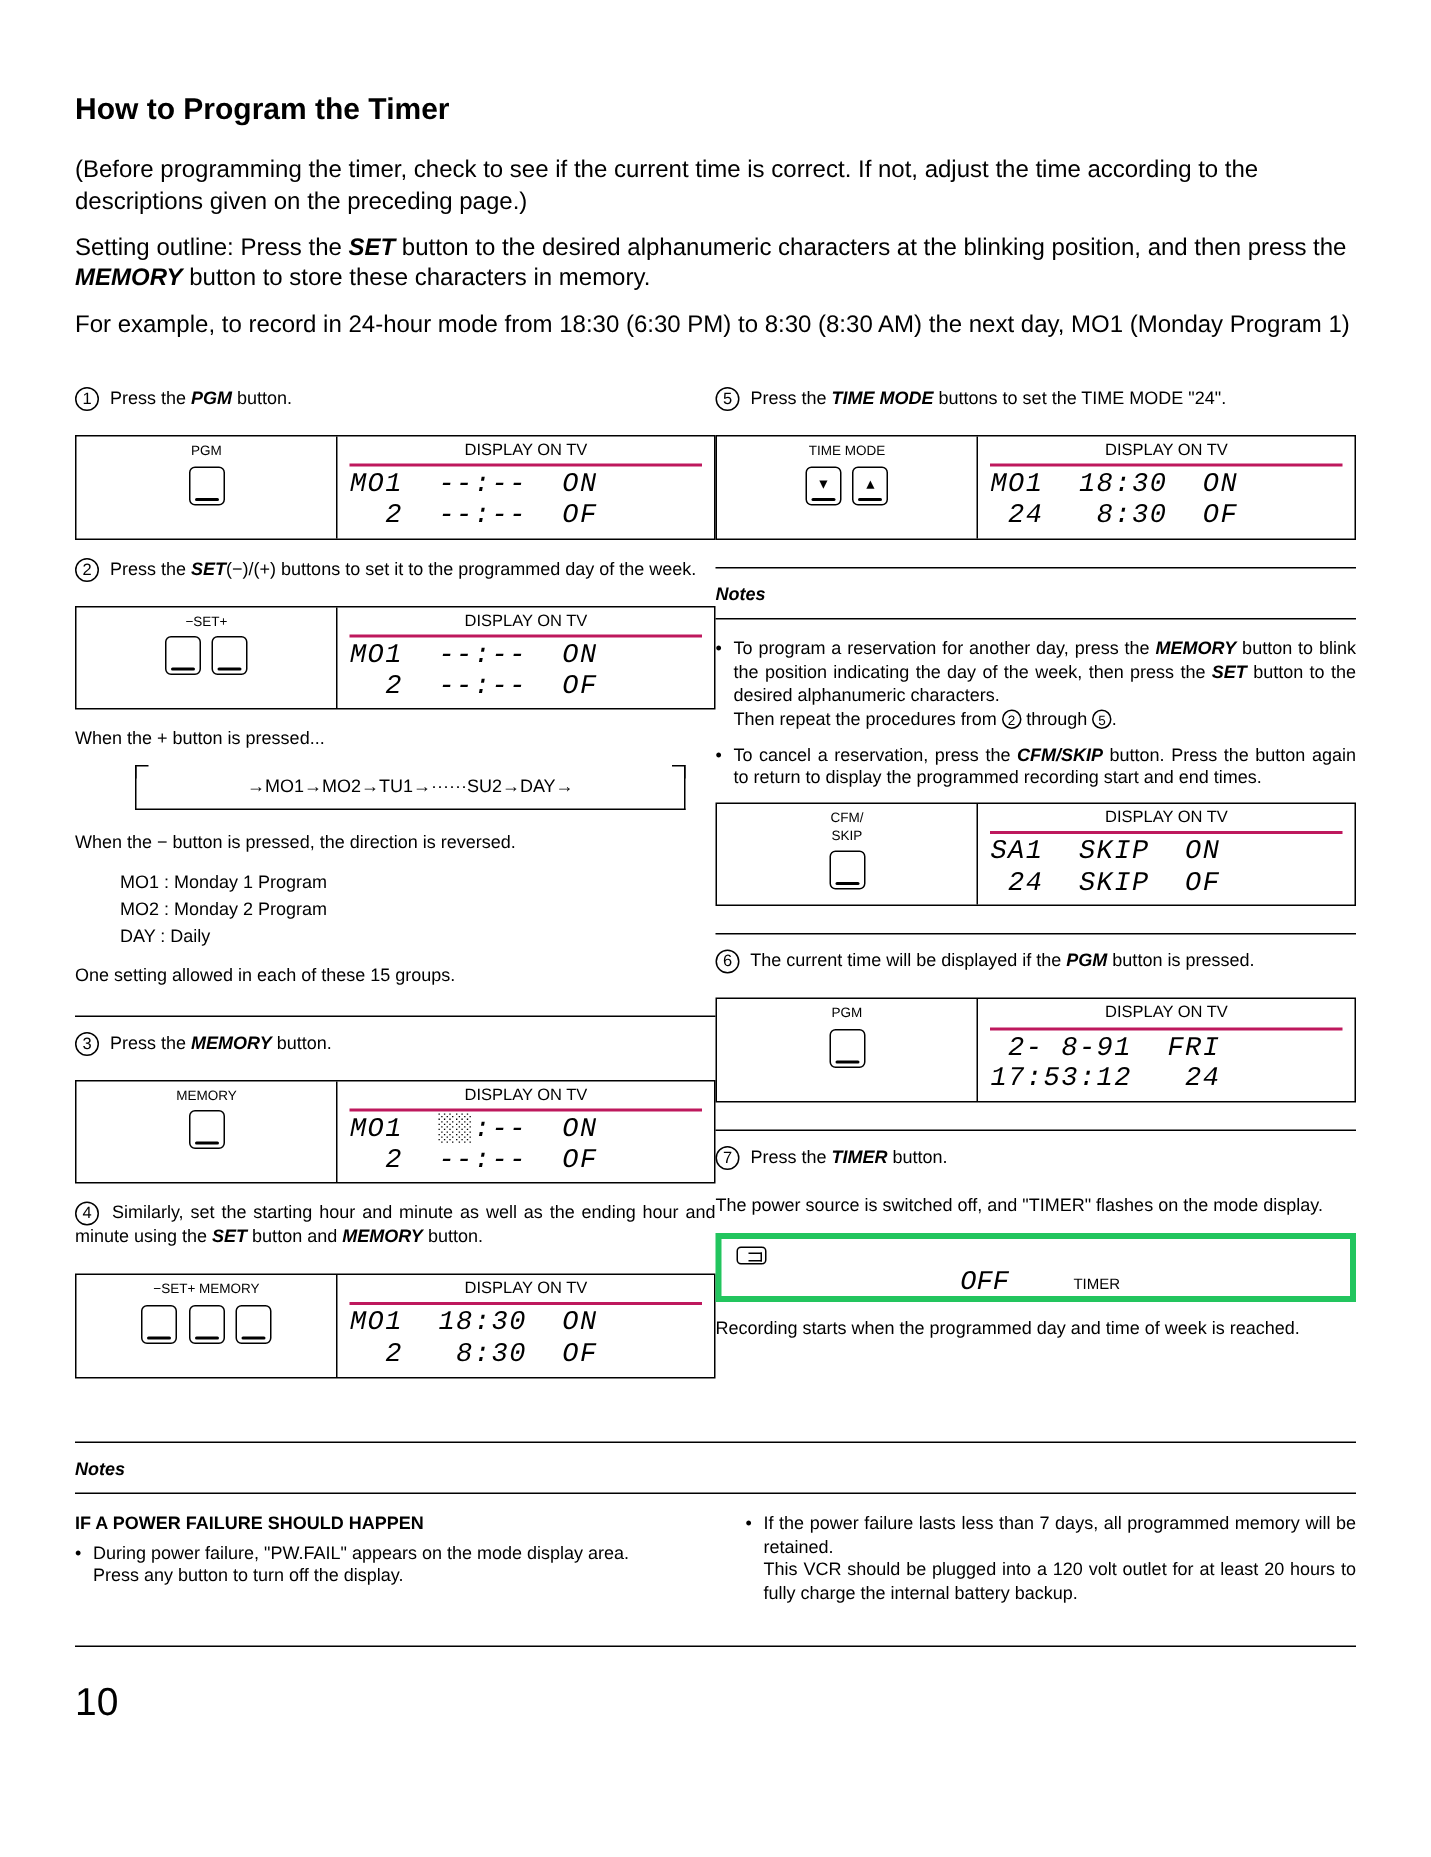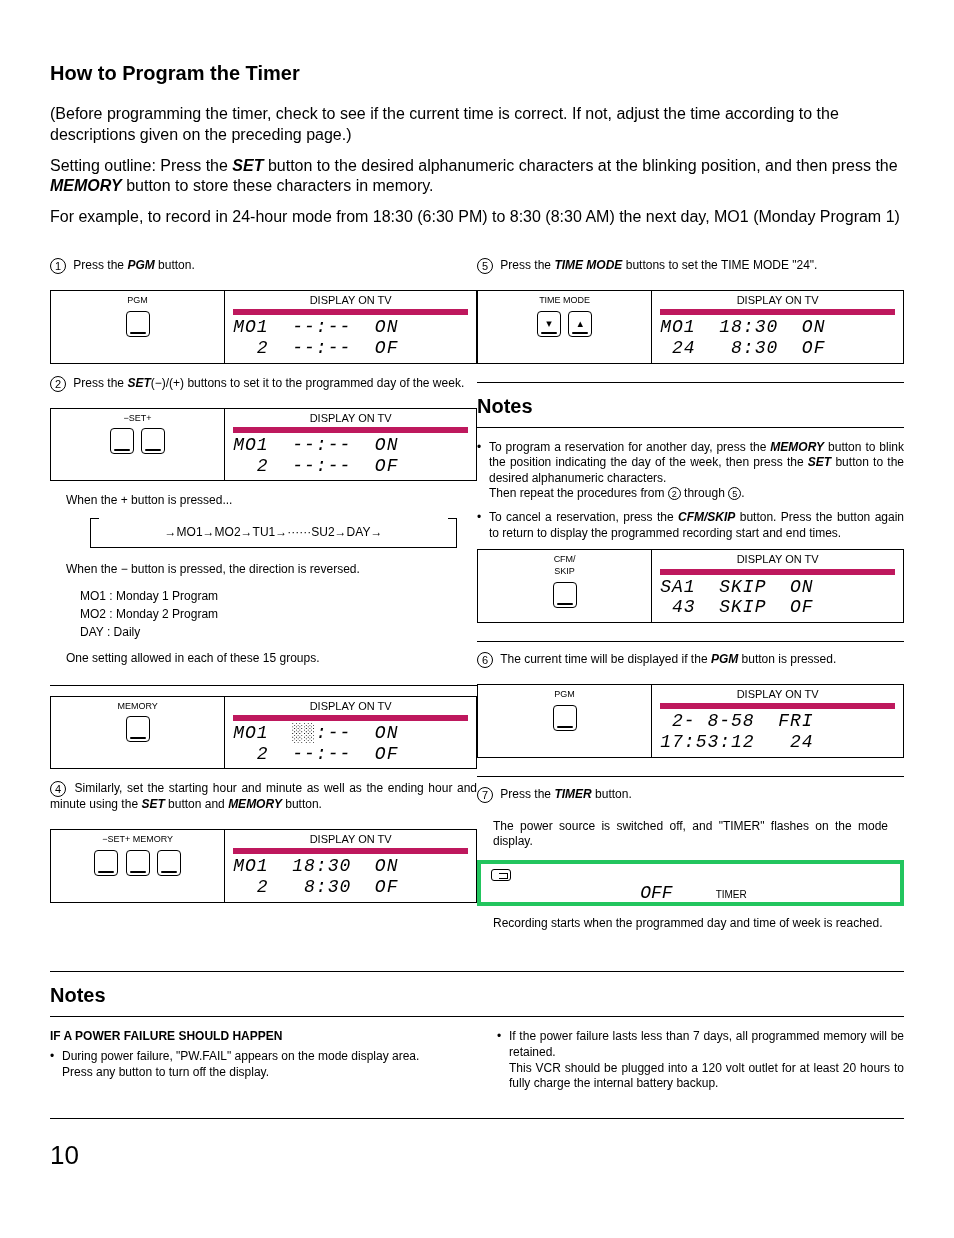--- a/index.html
+++ b/index.html
@@ -52,21 +52,21 @@
     border-right: 1px solid #000;
   }
   .panel-left-head { font-size: 9px; margin-bottom: 4px; }
   .panel-right {
     width: 59%;
     padding: 2px 8px 4px 8px;
   }
   .disp-head {
     font-size: 11px;
     text-align: center;
-    border-bottom: 6px solid #be185d;
+    border-bottom: 2px solid #be185d;
     padding-bottom: 2px;
     margin-bottom: 2px;
     font-weight: normal;
   }
   .seg {
     font-family: "Courier New", monospace;
     font-style: italic;
     font-size: 18px;
     letter-spacing: 1px;
     white-space: pre;
@@ -89,42 +89,42 @@
     height: 2px;
     background: #000;
     border-radius: 1px;
   }
   .btn-arrow {
     font-size: 11px;
     line-height: 22px;
     text-align: center;
     font-style: normal;
   }
-  .para { margin: 10px 16px; font-size: 12px; }
+  .para { margin: 10px 0; font-size: 12px; }
   .seq-box {
     border: 1px solid #000;
     border-top: none;
     padding: 6px 10px;
     margin: 6px 20px 14px 40px;
     font-size: 12px;
     text-align: center;
     position: relative;
   }
   .seq-box::before, .seq-box::after {
     content:"";
     position:absolute;
     top:-1px;
     width:8px;height:8px;
     border-top:1px solid #000;
   }
   .seq-box::before{left:-1px;border-left:1px solid #000;}
   .seq-box::after{right:-1px;border-right:1px solid #000;}
   .defs { margin: 6px 0 10px 30px; font-size: 12px; line-height: 1.5; }
   hr.rule { border: none; border-top: 1.5px solid #000; margin: 18px 0 10px 0; }
-  .notes-head { font-weight: bold; font-size: 20px; margin-bottom: 8px; }
+  .notes-head { font-style: italic; font-weight: bold; font-size: 12px; margin-bottom: 8px; }
   .sub-rule { border: none; border-top: 1px solid #000; margin: 2px 0 12px 0; }
   ul.bullets { list-style: none; padding-left: 0; }
   ul.bullets li { position: relative; padding-left: 12px; margin-bottom: 8px; text-align: justify; }
   ul.bullets li::before { content: "•"; position: absolute; left: 0; }
   .just { text-align: justify; }
   em.bi { font-weight: bold; font-style: italic; }
   .timer-box {
     border: 4px solid #22c55e;
     padding: 6px 10px;
     margin: 6px 0;
@@ -218,20 +218,24 @@
     <p class="para">When the − button is pressed, the direction is reversed.</p>
     <div class="defs">
       <div>MO1 : Monday 1 Program</div>
       <div>MO2 : Monday 2 Program</div>
       <div>DAY : Daily</div>
     </div>
     <p class="para">One setting allowed in each of these 15 groups.</p>
 
     <hr class="rule">
 
+    <div class="step">
+      <span class="stepnum">3</span>
+      <span class="step-text"><span>Press the </span><em class="bi">MEMORY</em><span> button.</span></span>
+    </div>
     <div class="panel">
       <div class="panel-left">
         <div class="panel-left-head">MEMORY</div>
         <span class="btn"></span>
       </div>
       <div class="panel-right">
         <div class="disp-head">DISPLAY ON TV</div>
         <div class="seg">MO1  ░░:--  ON</div>
         <div class="seg">  2  --:--  OF</div>
       </div>
@@ -290,38 +294,38 @@
 
     <div class="panel">
       <div class="panel-left">
         <div class="panel-left-head" style="white-space:pre-line">CFM/
 SKIP</div>
         <span class="btn"></span>
       </div>
       <div class="panel-right">
         <div class="disp-head">DISPLAY ON TV</div>
         <div class="seg">SA1  SKIP  ON</div>
-        <div class="seg"> 43  SKIP  OF</div>
+        <div class="seg"> 24  SKIP  OF</div>
       </div>
     </div>
 
     <hr class="rule">
 
     <div class="step">
       <span class="stepnum">6</span>
       <span class="step-text"><span>The current time will be displayed if the </span><em class="bi">PGM</em><span> button is pressed.</span></span>
     </div>
     <div class="panel">
       <div class="panel-left">
         <div class="panel-left-head">PGM</div>
         <span class="btn"></span>
       </div>
       <div class="panel-right">
         <div class="disp-head">DISPLAY ON TV</div>
-        <div class="seg"> 2- 8-58  FRI</div>
+        <div class="seg"> 2- 8-91  FRI</div>
         <div class="seg">17:53:12   24</div>
       </div>
     </div>
 
     <hr class="rule">
 
     <div class="step">
       <span class="stepnum">7</span>
       <span class="step-text"><span>Press the </span><em class="bi">TIMER</em><span> button.</span></span>
     </div>

